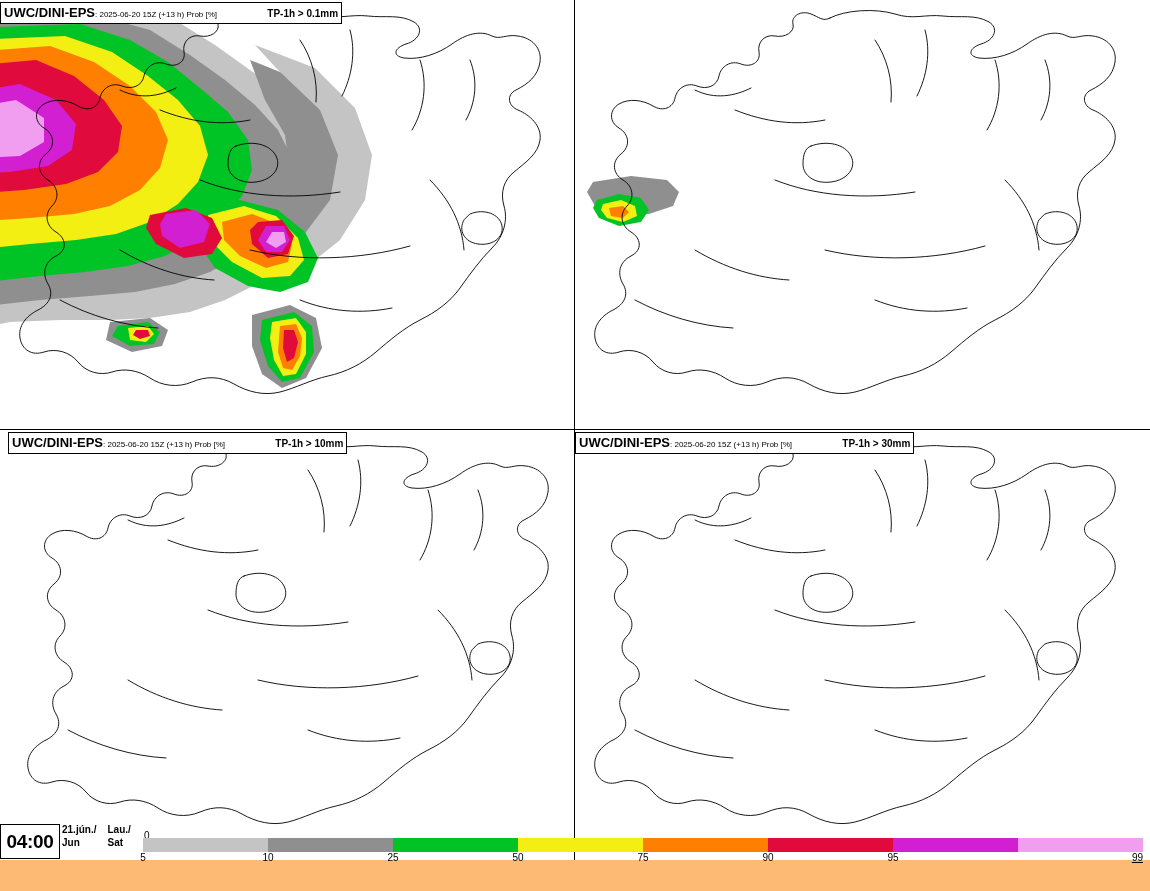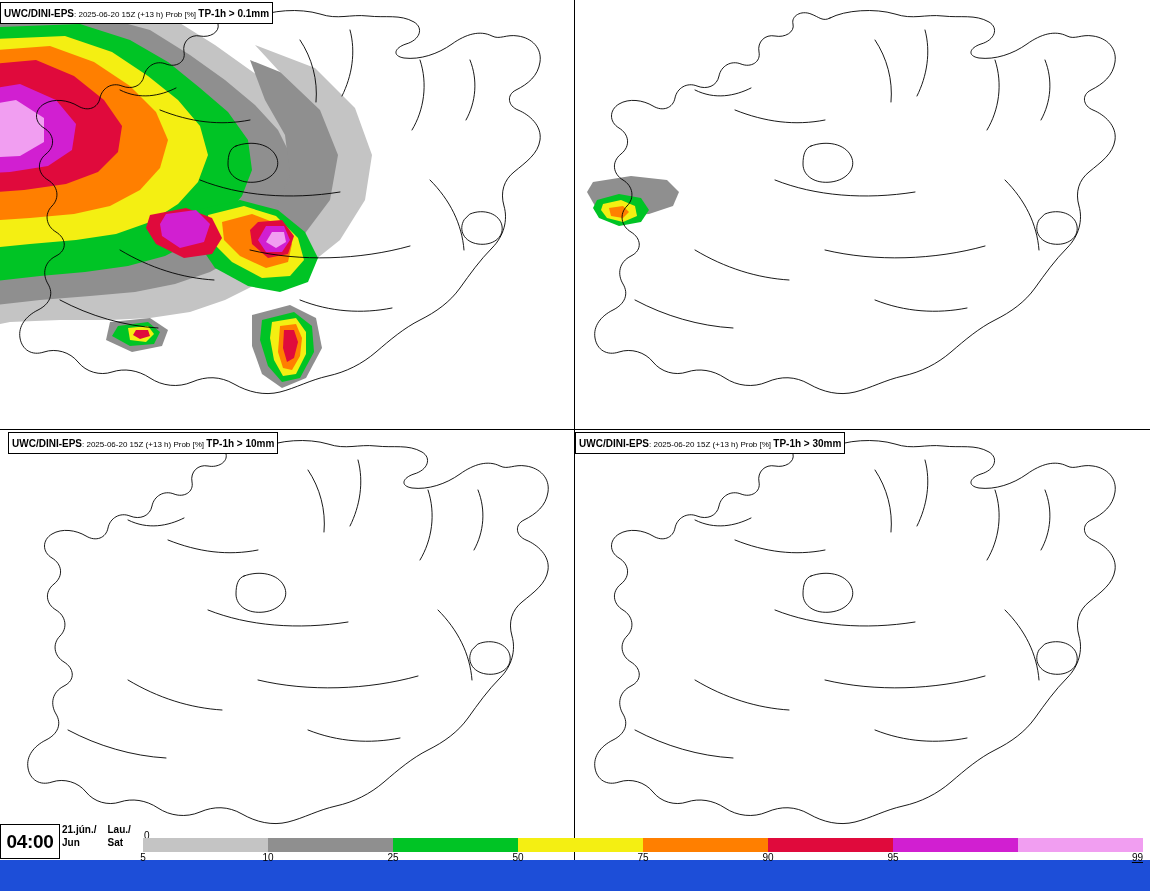--- a/index.html
+++ b/index.html
@@ -50,49 +50,50 @@
     left: 0px;
     top: 2px;
     border: 1px solid #000;
     background: #ffffff;
     padding: 1px 3px 2px 3px;
     white-space: nowrap;
     line-height: 1.05;
     z-index: 30;
   }
   .t-model {
-    font-size: 10px;
+    font-size: 13px;
     font-weight: bold;
     color: #000;
   }
   .t-run {
     font-size: 8px;
     color: #000;
   }
   .t-thr {
     font-size: 10px;
     font-weight: bold;
     color: #000;
+    margin-left: 48px;
   }
 
   .map-svg {
     position: absolute;
     left: 0; top: 0;
     width: 575px;
     height: 430px;
   }
 
   
   .footer {
     position: absolute;
     left: 0;
     top: 860px;
     width: 1150px;
     height: 31px;
-    background: #1d4ed8;
+    background: #fdba74;
   }
   .time-box {
     position: absolute;
     left: 0;
     top: -36px;
     width: 58px;
     height: 33px;
     background: #ffffff;
     border: 1px solid #000;
     display: flex;

